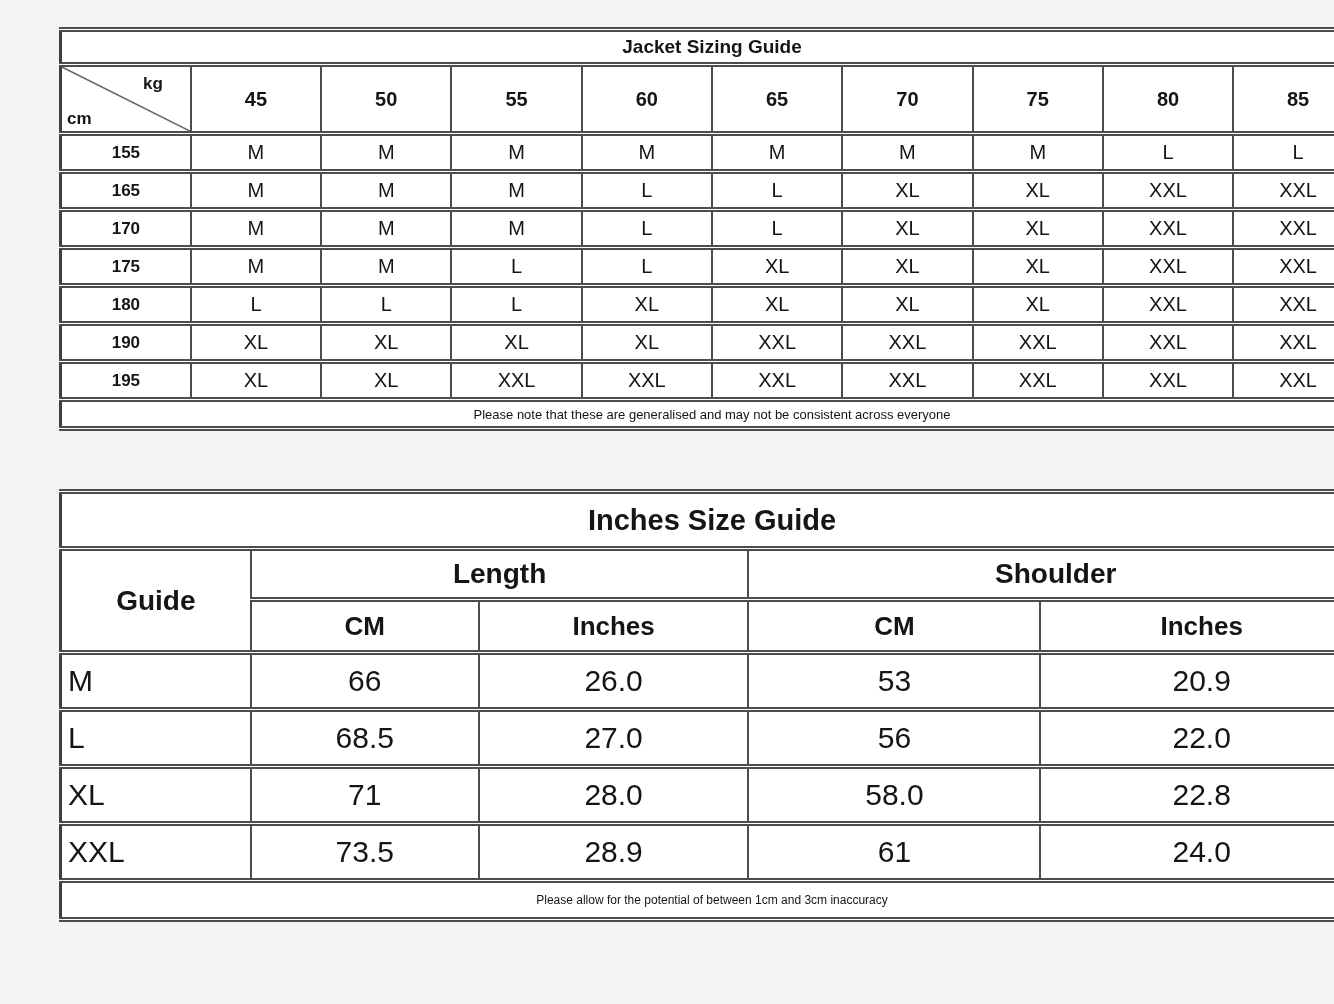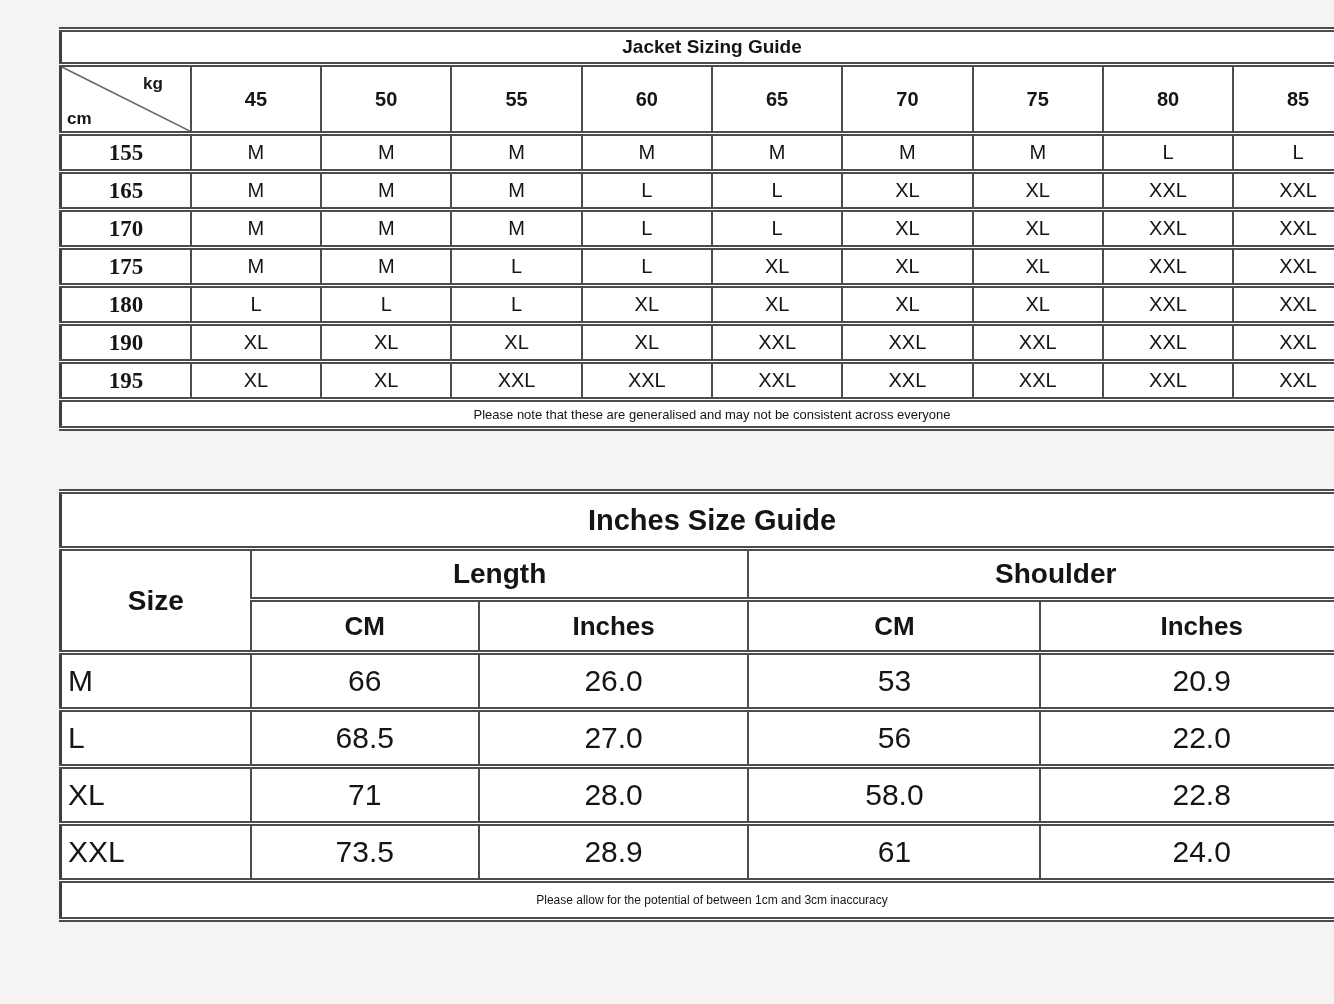--- a/index.html
+++ b/index.html
@@ -30,21 +30,21 @@
     overflow:hidden;
     white-space:nowrap;
   }
   .tbl1{margin-top:27px;}
   .tbl2{margin-top:58px;}
 
   
   .t1-title-row td{height:28px;font-size:19px;font-weight:bold;}
   .t1-head-row td{height:62px;font-size:20px;font-weight:bold;}
   .t1-row td{height:31px;font-size:20px;font-weight:normal;}
-  .t1-row .t1-rowlabel{font-size:23px;font-weight:bold;font-family:Liberation Serif, serif;}
+  .t1-row .t1-rowlabel{font-size:17px;font-weight:bold;}
   .t1-note-row td{height:22px;font-size:13px;font-weight:normal;}
 
   .corner-cell{position:relative;padding:0;}
   .corner-cell svg{position:absolute;left:0;top:0;width:100%;height:100%;display:block;}
   .corner-kg{position:absolute;top:7px;right:27px;font-size:17px;font-weight:bold;}
   .corner-cm{position:absolute;bottom:2px;left:5px;font-size:17px;font-weight:bold;}
 
   
   .t2-title-row td{height:50px;font-size:29px;font-weight:bold;}
   .t2-group-row td{height:44px;font-size:28px;font-weight:bold;}
@@ -192,21 +192,21 @@
         <col style="width:17.5%">
         <col style="width:20.7%">
         <col style="width:22.4%">
         <col style="width:24.8%">
     </colgroup>
     <tbody>
         <tr class="t2-title-row">
       <td colspan="5">Inches Size Guide</td>
     </tr>
     <tr class="t2-group-row">
-      <td rowspan="2" class="t2-size-head">Size</td>
+      <td rowspan="2" class="t2-size-head">Guide</td>
       <td colspan="2">Length</td>
       <td colspan="2">Shoulder</td>
     </tr>
     <tr class="t2-unit-row">
       <td>CM</td>
       <td>Inches</td>
       <td>CM</td>
       <td>Inches</td>
     </tr>
 

